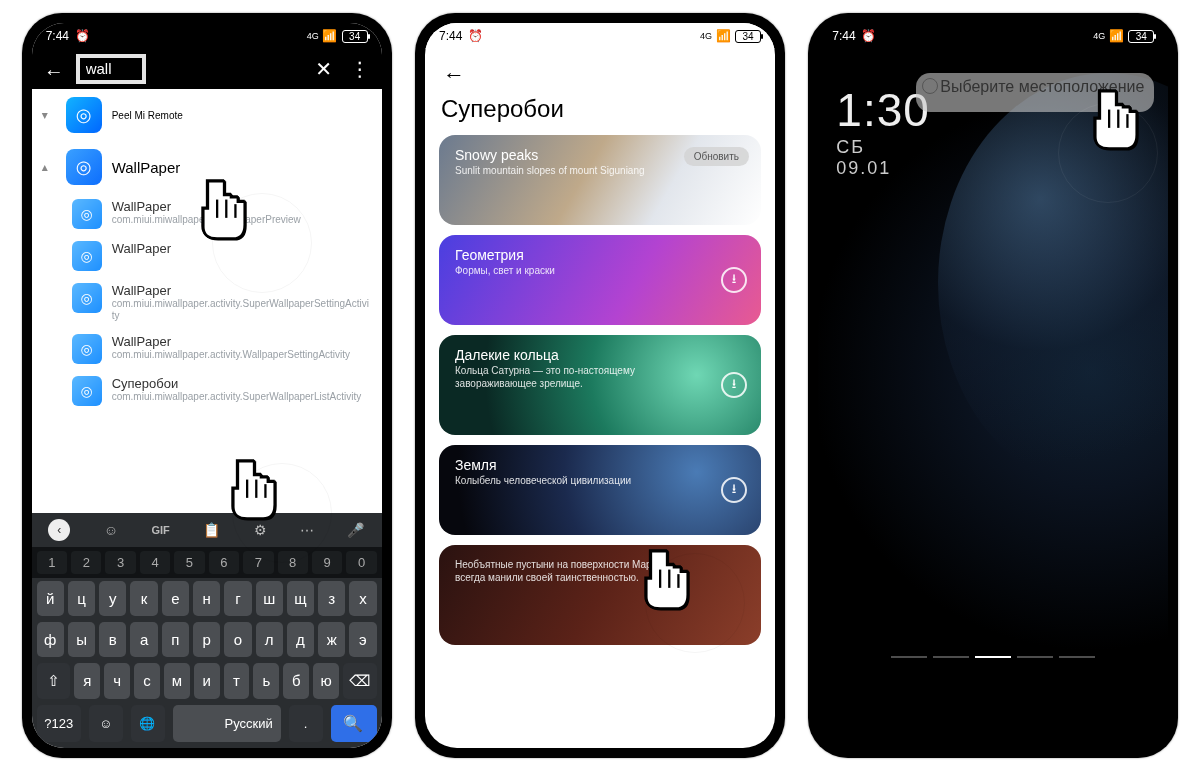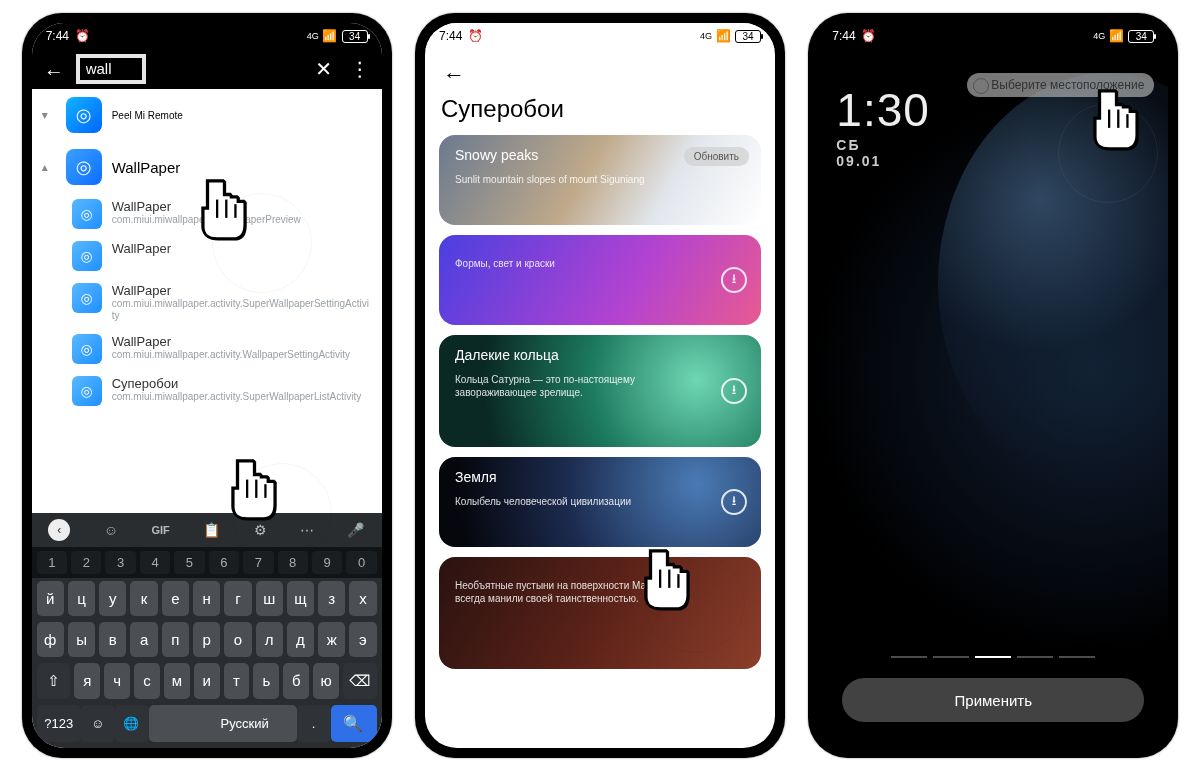--- a/index.html
+++ b/index.html
@@ -32,50 +32,50 @@
   .subtext .t1 { font-size:13px; color:#333;}
   .subtext .t2 { font-size:10px; color:#9aa0a6; line-height:1.2; max-width:260px; word-break:break-all;}
   .kb { position:absolute; bottom:0; left:0; right:0; background:#2a2d30; color:#fff;}
   .kb-top { display:flex; align-items:center; justify-content:space-around; height:34px; font-size:14px; color:#bbb;}
   .kb-top .circ{ width:22px;height:22px;border-radius:50%;background:#eee;color:#333;display:flex;align-items:center;justify-content:center;font-size:12px;}
   .kb-nums,.kb-row { display:flex; gap:4px; padding:3px 5px;}
   .kb-nums { background:#111315; padding:4px 5px;}
   .kb-nums .k { flex:1; text-align:center; font-size:13px; color:#aaa; padding:4px 0; background:#1b1e20; border-radius:4px;}
   .kb-row .k { flex:1; background:#4b4e52; border-radius:5px; text-align:center; padding:9px 0; font-size:15px; }
   .kb-row .kd{ background:#2f3236;}
-  .kb-bot { display:flex; gap:0; padding:3px 5px 6px;}
+  .kb-bot { display:flex; gap:8px; padding:3px 5px 6px;}
   .kb-bot .k { background:#2f3236; border-radius:5px; display:flex;align-items:center;justify-content:center; padding:9px 0; font-size:13px;}
   .kb-bot .space { flex:1; background:#4b4e52;padding-left:44px;}
   .kb-bot .search { background:#2f6fe8; width:46px; font-size:16px;}
 
   
   .s2 .hdr { padding:6px 14px 4px;}
   .s2 .hdr .back { font-size:22px; cursor:pointer; display:inline-block; padding:4px;}
   .s2 h1 { font-size:24px; font-weight:400; padding:2px 16px 12px;}
   .cards { padding:0 14px; display:flex; flex-direction:column; gap:10px;}
   .card { border-radius:16px; height:90px; padding:12px 16px; color:#fff; position:relative; overflow:hidden;}
   .card .ct { font-size:14px; font-weight:500;}
-  .card .cs { font-size:10px; color:rgba(255,255,255,.85); margin-top:11px; line-height:1.25; max-width:220px;}
+  .card .cs { font-size:10px; color:rgba(255,255,255,.85); margin-top:2px; line-height:1.25; max-width:220px;}
   .card .dl { position:absolute; right:14px; top:50%; transform:translateY(-50%); width:26px;height:26px;border:2px solid rgba(255,255,255,.85); border-radius:50%; display:flex;align-items:center;justify-content:center;font-size:13px;color:#fff;}
   .card .pill { position:absolute; right:12px; top:12px; background:rgba(210,210,210,.8); color:#555; font-size:10px; padding:4px 10px; border-radius:11px;}
   .c-snow { background:linear-gradient(120deg,#6b7a8f 0%,#bfa98a 45%, #e2e6ec 70%, #fff 100%);}
   .c-geo  { background:linear-gradient(120deg,#4a3fe0,#b343d1 60%,#e85a91);}
   .c-ring { background:radial-gradient(circle at 80% 40%, #6fd7b4, #1c7a5e 40%, #0a2924 80%);}
   .c-earth{ background:radial-gradient(circle at 80% 30%, #4a7bb5, #1b2a4e 50%, #06070d 90%);}
   .c-mars { background:linear-gradient(120deg,#2a1210,#5b2218 50%,#8b3e2a);}
-  .tall { height:112px;}
+  .tall { height:100px;}
 
   
   .s3 .screen { background:radial-gradient(circle at 78% 48%, #102132 0%, #0b1320 25%, #000 60%);}
   .s3 .earth-glow { position:absolute; right:-110px; top:50px; width:340px; height:420px; border-radius:50%; background:radial-gradient(circle at 30% 30%, rgba(80,120,160,.55), rgba(20,35,55,.4) 40%, transparent 70%);}
   .s3 .status { position:absolute; top:0; left:0; right:0; color:#fff; background:transparent;}
   .s3 .clock { position:absolute; top:60px; left:18px; color:#eee;}
   .s3 .clock .time { font-size:46px; font-weight:300; letter-spacing:1px;}
-  .s3 .clock .line { font-size:14px; font-weight:700; color:#ccc; letter-spacing:2px;}
-  .s3 .loc { position:absolute; top:50px; right:14px; background:rgba(200,200,200,.6); color:#333; font-size:12px; border-radius:14px; padding:5px 10px 5px 24px;text-align:center;}
+  .s3 .clock .line { font-size:18px; font-weight:400; color:#ccc; letter-spacing:2px;}
+  .s3 .loc { position:absolute; top:50px; right:14px; background:rgba(200,200,200,.6); color:#333; font-size:16px; border-radius:14px; padding:5px 10px 16px 24px;text-align:center;}
   .s3 .loc::before { content:""; position:absolute; left:6px; top:5px; width:14px;height:14px;border:1.5px solid #555;border-radius:50%;}
   .s3 .prog { position:absolute; bottom:90px; left:0; right:0; display:flex; justify-content:center; gap:6px;}
   .s3 .prog span { width:36px; height:2px; background:rgba(255,255,255,.3);}
   .s3 .prog span.on { background:#fff;}
   .s3 .apply { position:absolute; bottom:26px; left:24px; right:24px; height:44px; border-radius:22px; background:rgba(120,120,120,.55); color:#fff; display:flex;align-items:center;justify-content:center; font-size:15px;}
 
   
   .hand { position:absolute; width:64px; height:76px; pointer-events:none; }
   .hand svg { width:100%; height:100%; filter:drop-shadow(1px 1px 0 #000) drop-shadow(-1px -1px 0 #000);}
   .wmark { position:absolute; width:100px;height:100px;border-radius:50%; border:1px solid rgba(0,0,0,.15); opacity:.3; display:flex;align-items:center;justify-content:center;}
@@ -264,20 +264,21 @@
     <div class="hdr"><span class="back">←</span></div>
     <h1>Суперобои</h1>
     <div class="cards" id="cards">
         <div class="card c-snow ">
      <div class="ct">Snowy peaks</div>
      <div class="cs">Sunlit mountain slopes of mount Siguniang</div>
      <div class="pill">Обновить</div>
 
    </div>
         <div class="card c-geo ">
+     <div class="ct">Геометрия</div>
      <div class="cs">Формы, свет и краски</div>
 
      <div class="dl">⭳</div>
    </div>
         <div class="card c-ring tall">
      <div class="ct">Далекие кольца</div>
      <div class="cs">Кольца Сатурна — это по-настоящему завораживающее зрелище.</div>
 
      <div class="dl">⭳</div>
    </div>
@@ -320,20 +321,19 @@
       <div class="line">09.01</div>
     </div>
     <div class="loc">Выберите местоположение</div>
     <div class="prog">
       <span></span>
         <span></span>
         <span class="on"></span>
         <span></span>
         <span></span>
     </div>
-    <div class="apply">Применить</div>
 
     <div class="wmark" style="top:80px;right:10px;border-color:rgba(255,255,255,.2)"></div>
     <div class="hand" style="top:60px;right:20px"><svg viewBox="0 0 56 64">
           <use href="#handcur"></use>
         </svg></div>
   </div>
 </div>
 
 </body></html>

